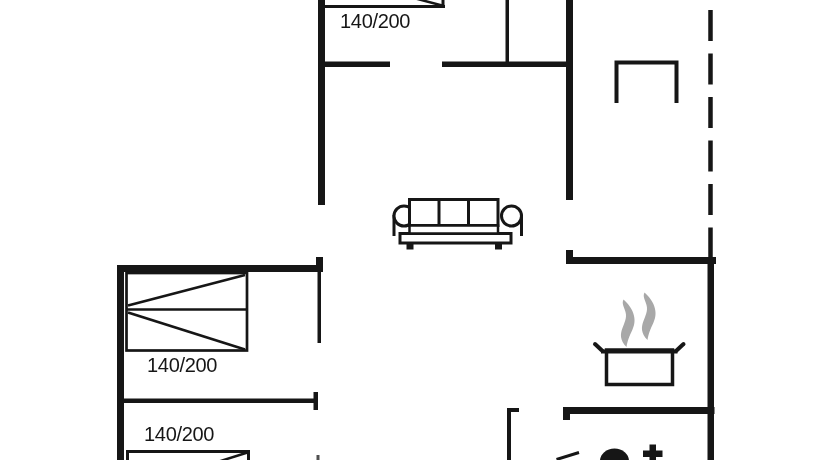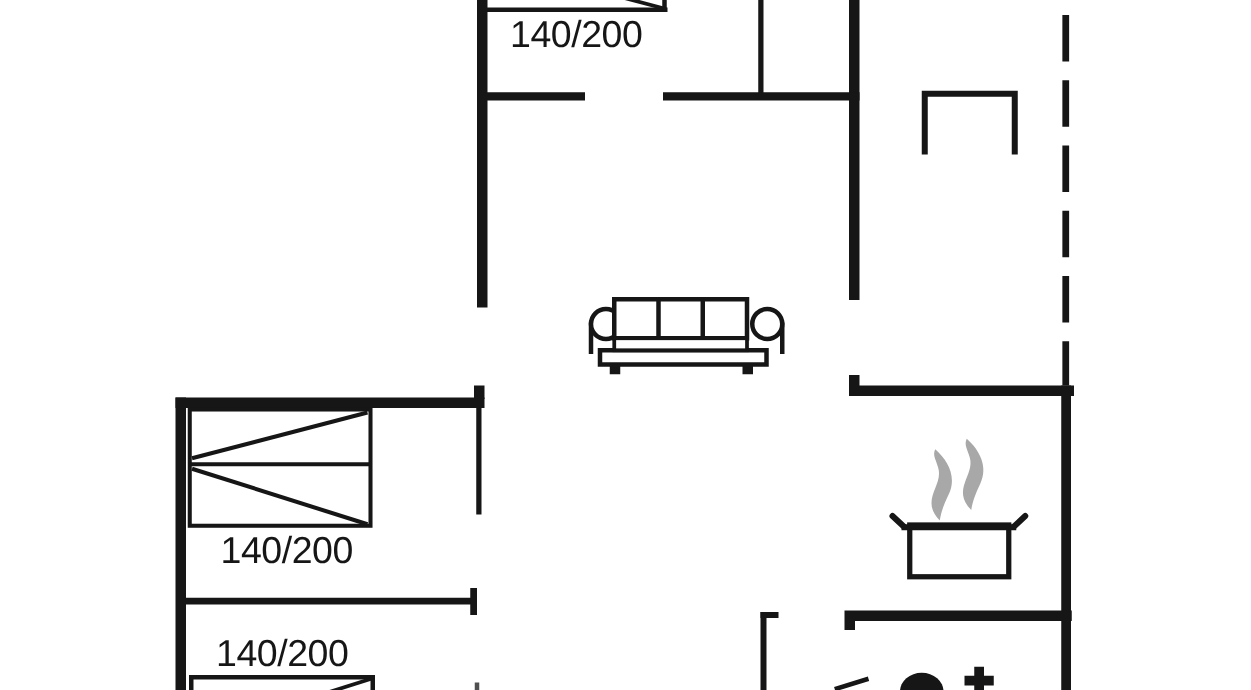--- a/index.html
+++ b/index.html
@@ -8,21 +8,21 @@
     background:var(--color-background,#fff);
     font-family:"Liberation Sans",sans-serif;
   }
   .plan-svg{position:absolute;left:0;top:0;}
   .wall{fill:var(--color-line,#161616);}
   .ln{stroke:var(--color-line,#161616);fill:none;}
   .furn{stroke:var(--color-line,#161616);fill:#ffffff;}
   .fillline{fill:var(--color-line,#161616);}
   .steam{fill:var(--color-steam,#a8a8a8);stroke:none;}
   .bedsize{
-    position:absolute;font-size:25px;line-height:1;letter-spacing:-0.3px;
+    position:absolute;font-size:20px;line-height:1;letter-spacing:-0.3px;
     color:var(--color-line,#161616);white-space:nowrap;
   }
 </style>
 </head>
 <body>
 
 <div class="stage">
 
   <svg class="plan-svg" width="834" height="460" viewBox="0 0 834 460">
 

